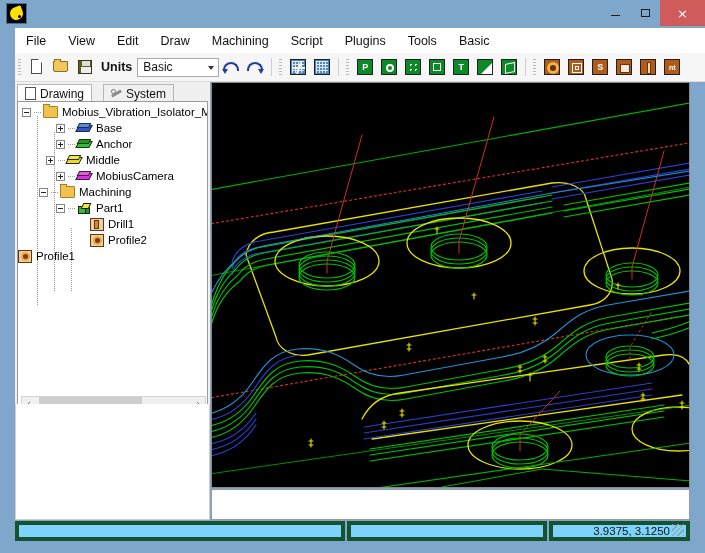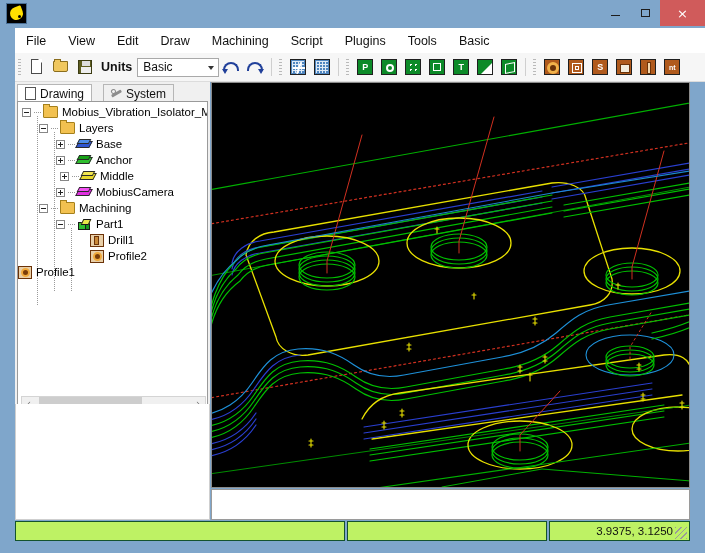--- a/index.html
+++ b/index.html
@@ -189,21 +189,21 @@
   .viewport{
     position:absolute;left:211px;top:82px;width:479px;height:406px;
     background:#000;border:1px solid #8b8b8b;box-sizing:border-box;overflow:hidden;
   }
   .viewport svg{display:block;}
   
   .bottomleft{position:absolute;left:15px;top:404px;width:195px;height:116px;background:#fff;border:1px solid #cfcfcf;border-top:none;box-sizing:border-box;}
   .bottomright{position:absolute;left:211px;top:489px;width:479px;height:31px;background:#fff;border:1px solid #9a9a9a;box-sizing:border-box;}
   
   .statusbar{position:absolute;left:15px;top:521px;width:675px;height:20px;display:flex;}
-  .sb-cell{background:#bef264;border:1px solid #14532d;height:20px;box-sizing:border-box;
+  .sb-cell{background:#7dd3fc;border:4px solid #14532d;height:20px;box-sizing:border-box;
     display:flex;align-items:center;font-size:11.5px;color:#111;}
   .sb-1{width:330px;}
   .sb-2{width:200px;margin-left:2px;}
   .sb-3{flex:1;margin-left:2px;justify-content:flex-end;padding-right:16px;position:relative;}
   .grip-corner{position:absolute;right:2px;bottom:1px;width:12px;height:12px;
     background:
       repeating-linear-gradient(135deg,#9a9a9a 0 1px,transparent 1px 4px);}
 </style>
 </head>
 <body>
@@ -371,26 +371,20 @@
 
       <div class="tree">
 
         <div class="trow" style="padding-left:4px">
           <span class="exp"></span>
           <span class="dots"></span>
           <span class="ticon2 folder"></span>
           <span>Mobius_Vibration_Isolator_MAI</span>
         </div>
 
-        <div class="trow" style="padding-left:21px">
-          <span class="exp"></span>
-          <span class="dots"></span>
-          <span class="ticon2 folder"></span>
-          <span>Layers</span>
-        </div>
 
         <div class="trow" style="padding-left:38px">
           <span class="exp plus"></span>
           <span class="dots"></span>
           <span class="layerico">
             <span class="p" style="background:#2f55cf"></span>
               <span class="p2" style="background:#4d8ce8"></span>
           </span>
           <span>Base</span>
         </div>
@@ -398,21 +392,21 @@
         <div class="trow" style="padding-left:38px">
           <span class="exp plus"></span>
           <span class="dots"></span>
           <span class="layerico">
             <span class="p" style="background:#2fbf2f"></span>
               <span class="p2" style="background:#17a117"></span>
           </span>
           <span>Anchor</span>
         </div>
 
-        <div class="trow" style="padding-left:42px">
+        <div class="trow" style="padding-left:28px">
           <span class="exp plus"></span>
           <span class="dots"></span>
           <span class="layerico">
             <span class="p" style="background:#e8d82a"></span>
               <span class="p2" style="background:#f2e650"></span>
           </span>
           <span>Middle</span>
         </div>
 
         <div class="trow" style="padding-left:38px">

